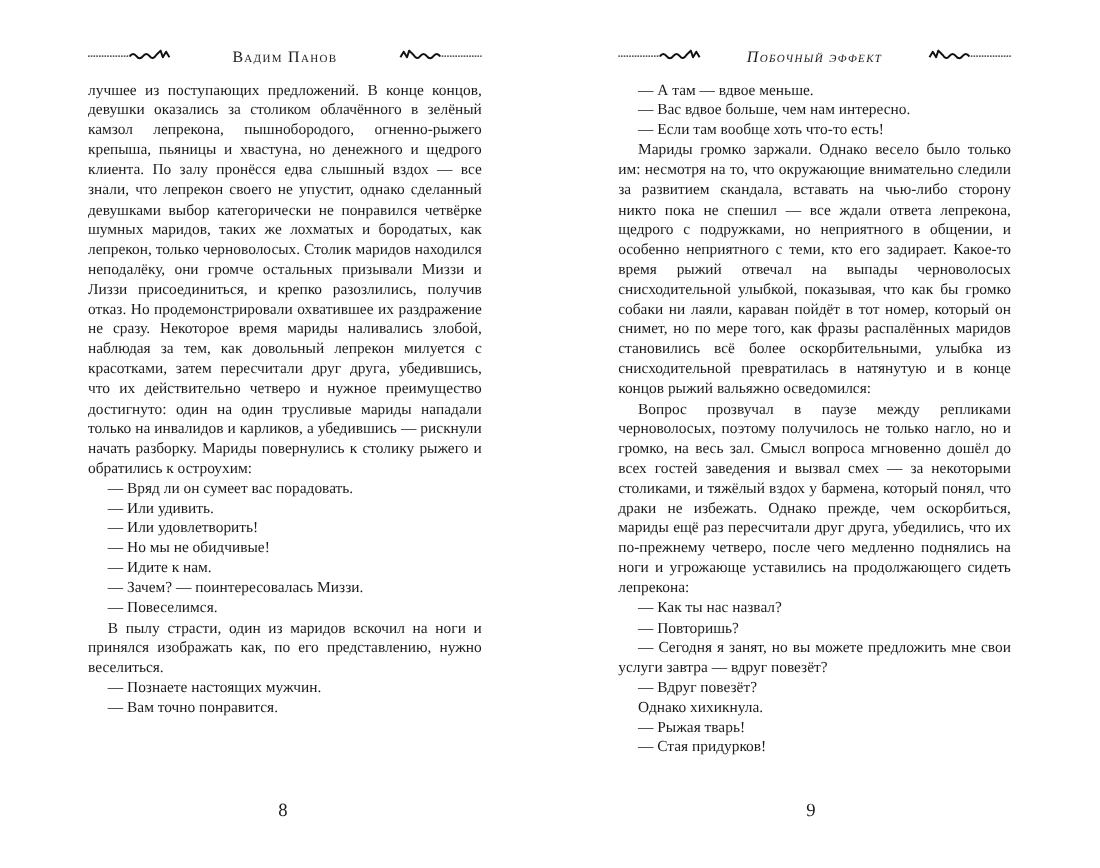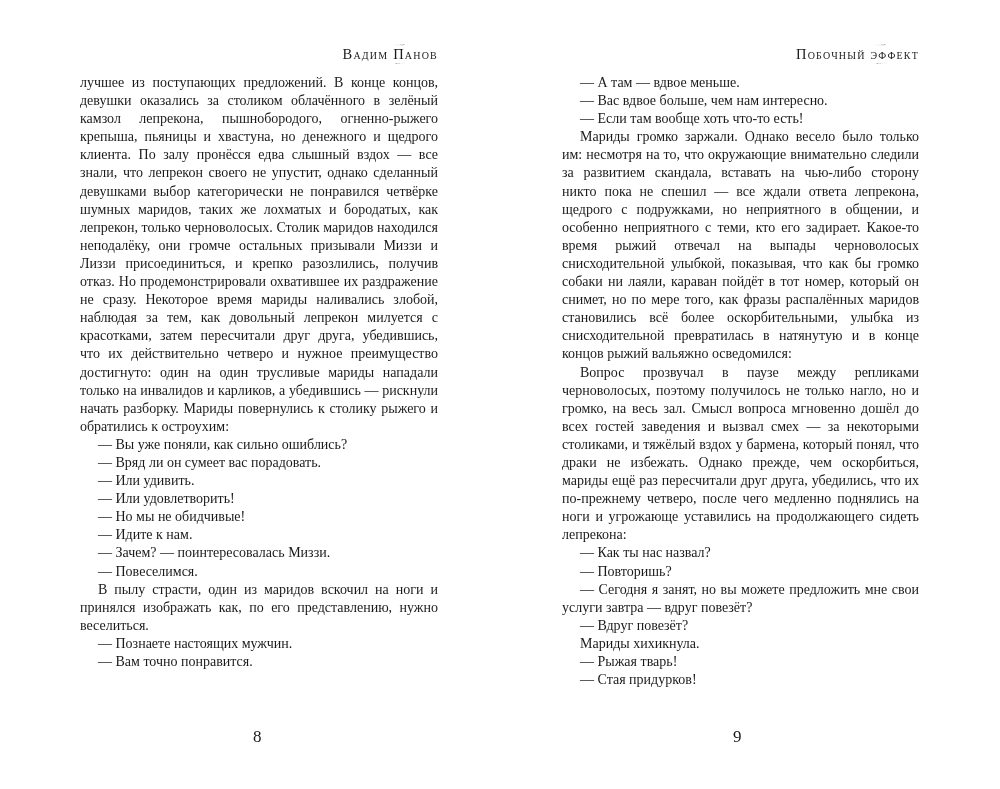--- a/index.html
+++ b/index.html
@@ -22,26 +22,25 @@
       height: 789px;
     }
     .page.left { left: 0; }
     .page.right { left: 500px; }
 
     .running-head {
       position: absolute;
       top: 44px;
       height: 20px;
       display: flex;
-      align-items: flex-end;
+      align-items: flex-start;
       justify-content: space-between;
-      flex-direction: column;
     }
     .page.left .running-head { left: 80px; width: 358px; }
-    .page.right .running-head { left: 62px; width: 357px; }
+    .page.right .running-head { left: 62px; width: 357px; font-style: italic; }
 
     .ornament {
       width: 76px;
       height: 12px;
       display: block;
     }
     .head-title {
       font-size: 14.5px;
       letter-spacing: 1.2px;
       font-variant: small-caps;
@@ -87,21 +86,20 @@
     </svg>
     <span class="head-title">Вадим Панов</span>
     <svg class="ornament" viewBox="0 0 76 12" style="transform: scaleX(-1);">
       <line x1="0" y1="7" x2="40" y2="7" stroke="#222" stroke-width="1" stroke-dasharray="1.5,1"></line>
       <path d="M38 7 Q41 3 44 7 T50 7 T56 7 T62 6 L66 2 L68 8 L71 3 L74 8" fill="none" stroke="#111" stroke-width="1.8" stroke-linejoin="round"></path>
     </svg>
   </div>
 
   <div class="text-block">
     <p class="noindent">лучшее из поступающих предложений. В конце концов, девушки оказались за столиком облачённого в зелёный камзол лепрекона, пышнобородого, огненно-рыжего крепыша, пьяницы и хвастуна, но денежного и щедрого клиента. По залу пронёсся едва слышный вздох — все знали, что лепрекон своего не упустит, однако сделанный девушками выбор категорически не понравился четвёрке шумных маридов, таких же лохматых и бородатых, как лепрекон, только черноволосых. Столик маридов находился неподалёку, они громче остальных призывали Миззи и Лиззи присоединиться, и крепко разозлились, получив отказ. Но продемонстрировали охватившее их раздражение не сразу. Некоторое время мариды наливались злобой, наблюдая за тем, как довольный лепрекон милуется с красотками, затем пересчитали друг друга, убедившись, что их действительно четверо и нужное преимущество достигнуто: один на один трусливые мариды нападали только на инвалидов и карликов, а убедившись — рискнули начать разборку. Мариды повернулись к столику рыжего и обратились к остроухим:</p>
-    <p>— Вы уже поняли, как сильно ошиблись?</p>
     <p>— Вряд ли он сумеет вас порадовать.</p>
     <p>— Или удивить.</p>
     <p>— Или удовлетворить!</p>
     <p>— Но мы не обидчивые!</p>
     <p>— Идите к нам.</p>
     <p>— Зачем? — поинтересовалась Миззи.</p>
     <p>— Повеселимся.</p>
     <p>В пылу страсти, один из маридов вскочил на ноги и принялся изображать как, по его представлению, нужно веселиться.</p>
     <p>— Познаете настоящих мужчин.</p>
     <p>— Вам точно понравится.</p>
@@ -126,19 +124,19 @@
   <div class="text-block">
     <p>— А там — вдвое меньше.</p>
     <p>— Вас вдвое больше, чем нам интересно.</p>
     <p>— Если там вообще хоть что-то есть!</p>
     <p>Мариды громко заржали. Однако весело было только им: несмотря на то, что окружающие внимательно следили за развитием скандала, вставать на чью-либо сторону никто пока не спешил — все ждали ответа лепрекона, щедрого с подружками, но неприятного в общении, и особенно неприятного с теми, кто его задирает. Какое-то время рыжий отвечал на выпады черноволосых снисходительной улыбкой, показывая, что как бы громко собаки ни лаяли, караван пойдёт в тот номер, который он снимет, но по мере того, как фразы распалённых маридов становились всё более оскорбительными, улыбка из снисходительной превратилась в натянутую и в конце концов рыжий вальяжно осведомился:</p>
     <p>Вопрос прозвучал в паузе между репликами черноволосых, поэтому получилось не только нагло, но и громко, на весь зал. Смысл вопроса мгновенно дошёл до всех гостей заведения и вызвал смех — за некоторыми столиками, и тяжёлый вздох у бармена, который понял, что драки не избежать. Однако прежде, чем оскорбиться, мариды ещё раз пересчитали друг друга, убедились, что их по-прежнему четверо, после чего медленно поднялись на ноги и угрожающе уставились на продолжающего сидеть лепрекона:</p>
     <p>— Как ты нас назвал?</p>
     <p>— Повторишь?</p>
     <p>— Сегодня я занят, но вы можете предложить мне свои услуги завтра — вдруг повезёт?</p>
     <p>— Вдруг повезёт?</p>
-    <p>Мариды хихикнула.</p>
+    <p>Однако хихикнула.</p>
     <p>— Рыжая тварь!</p>
     <p>— Стая придурков!</p>
   </div>
 
   <div class="folio">9</div>
 </div>
 
 </body></html>

